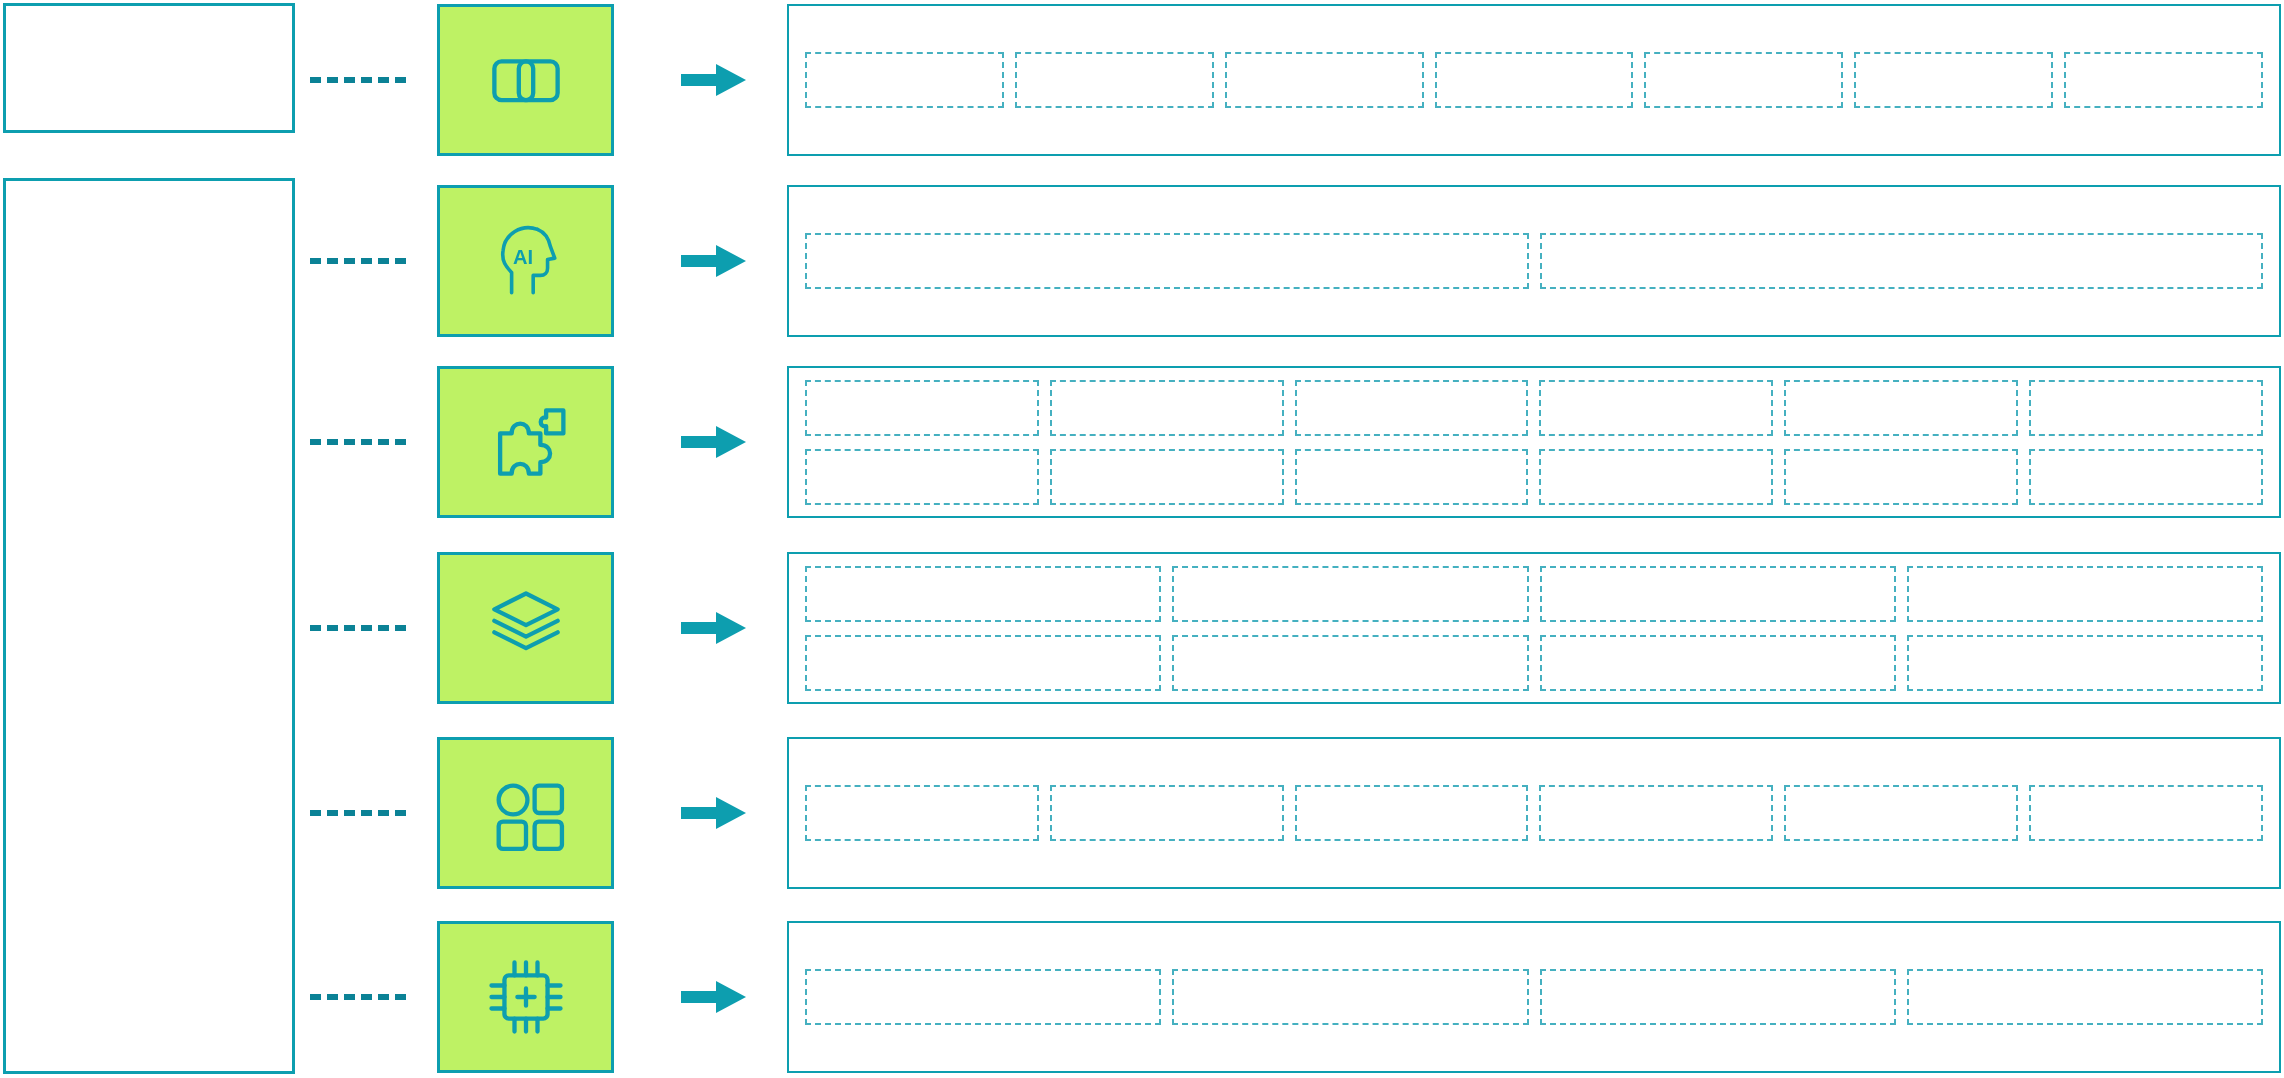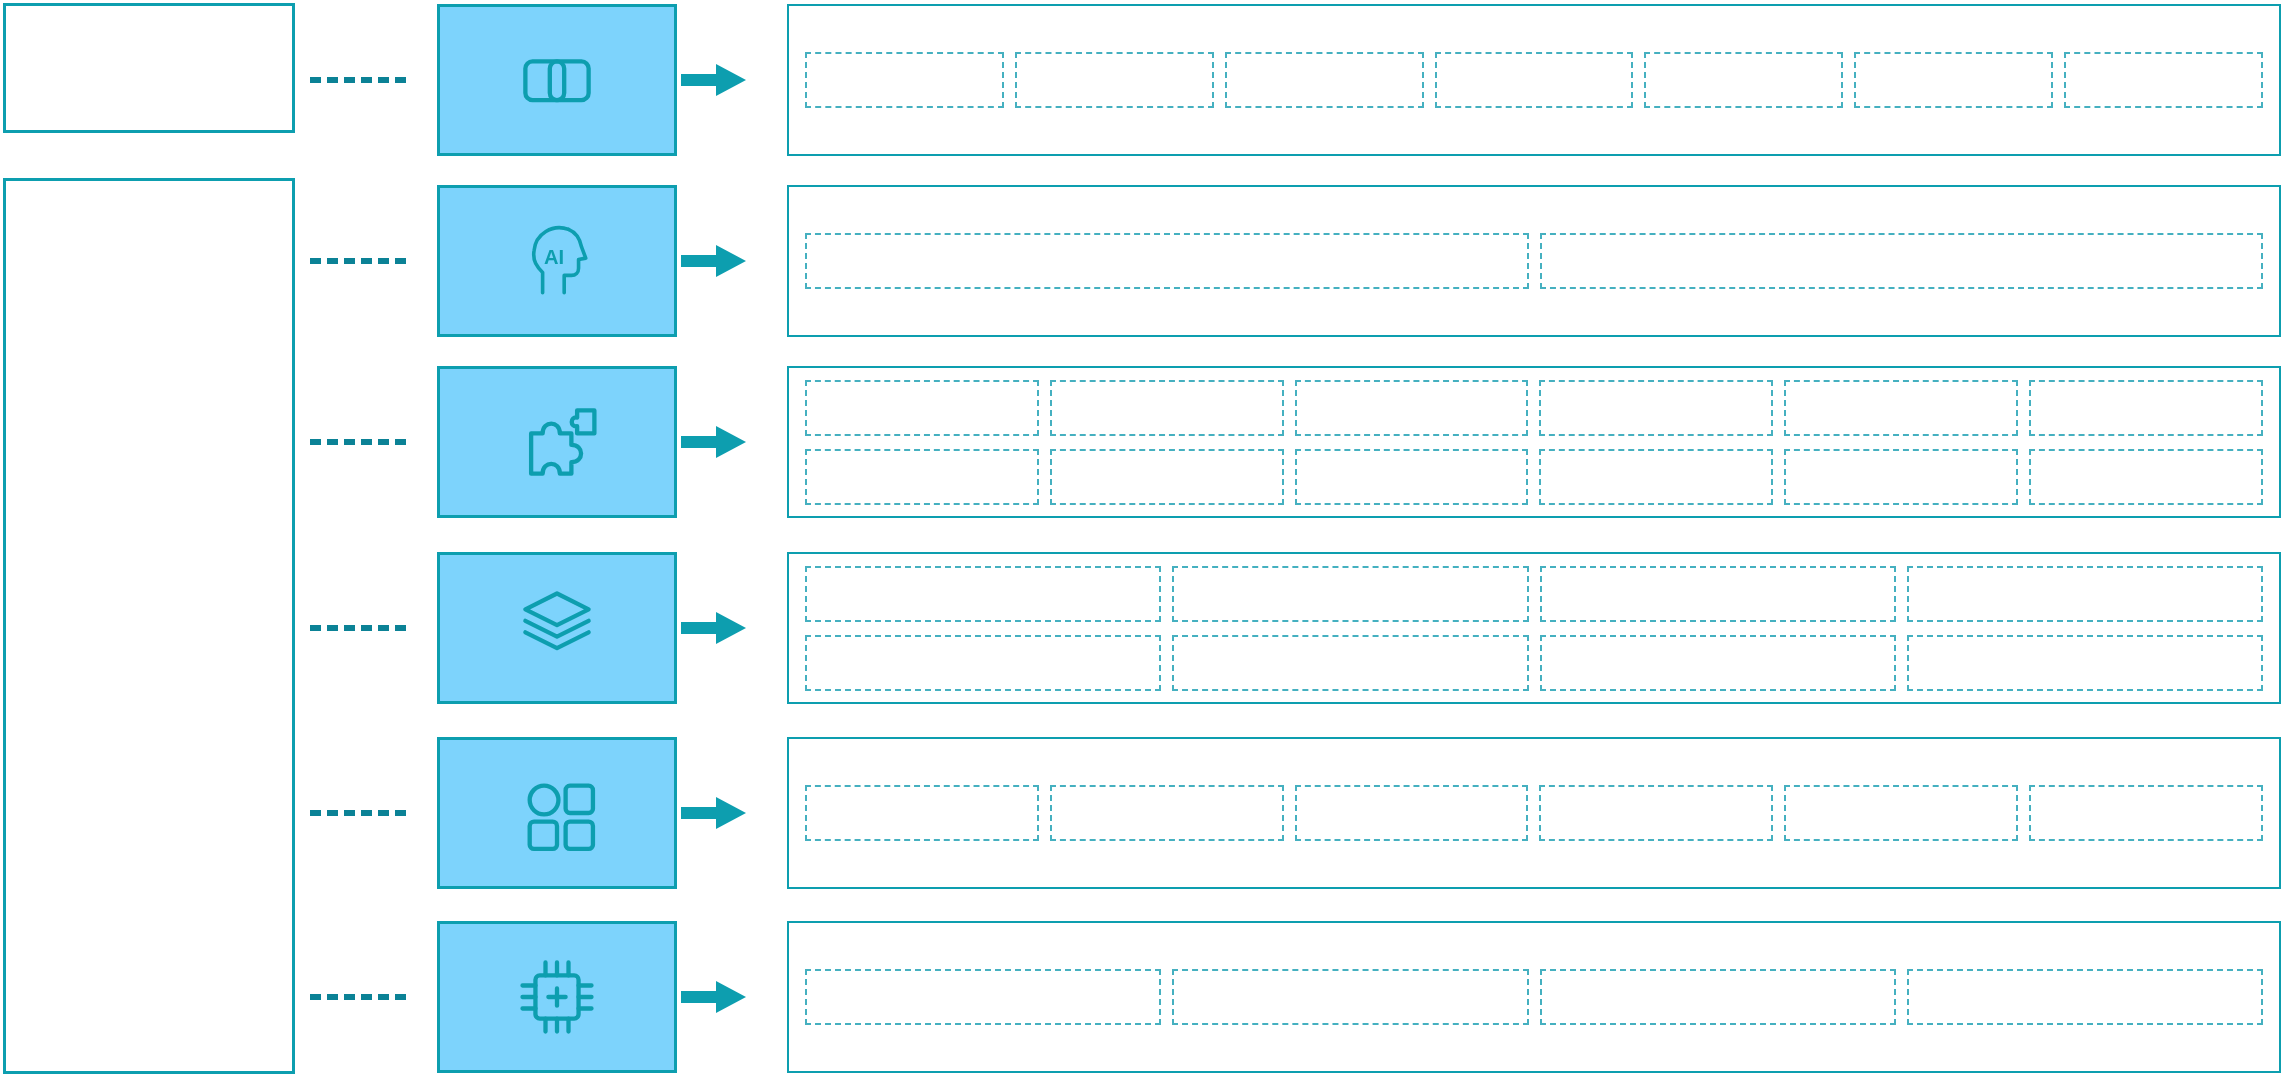--- a/index.html
+++ b/index.html
@@ -25,24 +25,24 @@
   .row{position:absolute;left:0;width:2284px;}
 
   .connector{
     position:absolute;left:310px;width:102px;height:6px;
     top:50%;transform:translateY(-50%);
     background:repeating-linear-gradient(90deg,
       var(--teal-dark) 0 11px, transparent 11px 17px);
   }
 
   .icon-box{
-    position:absolute;left:437px;width:240px;top:0;height:100%;
+    position:absolute;left:437px;width:177px;top:0;height:100%;
     border:3px solid var(--teal);box-sizing:border-box;
     display:flex;align-items:center;justify-content:center;
-    background:#7dd3fc;
+    background:#bef264;
   }
   .icon-wrap{display:flex;align-items:center;justify-content:center;line-height:0;}
 
   .arrow{
     position:absolute;left:681px;top:50%;transform:translateY(-50%);
     line-height:0;
   }
 
   .panel{
     position:absolute;left:787px;width:1494px;top:0;height:100%;

